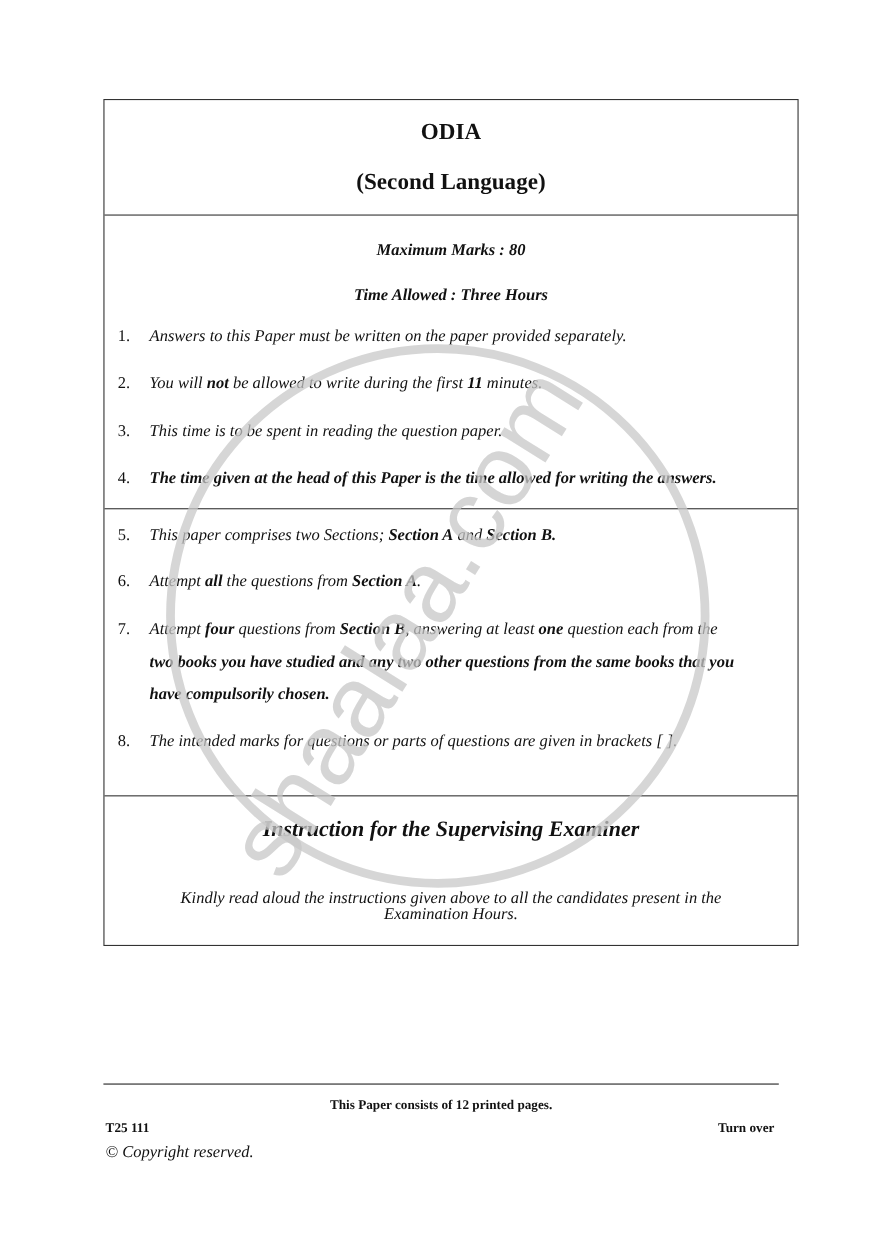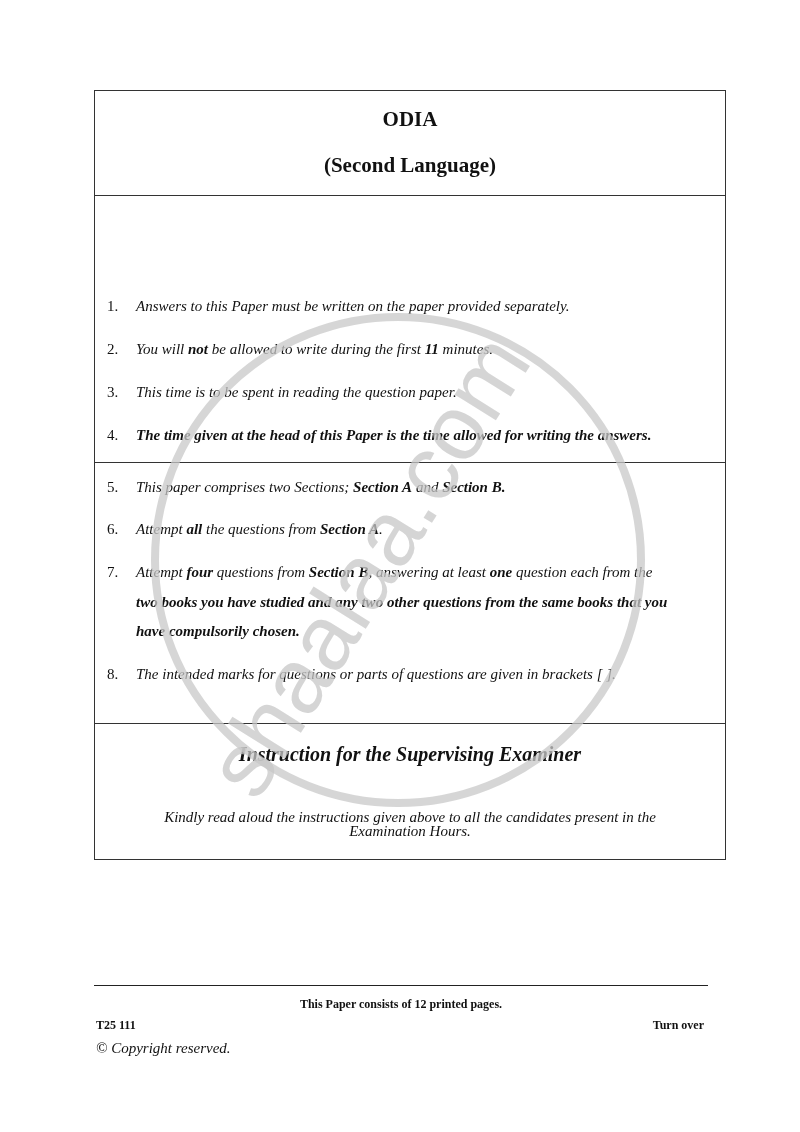--- a/index.html
+++ b/index.html
@@ -25,20 +25,22 @@
   .watermark { position:absolute; left:0; top:0; pointer-events:none; }
 </style>
 </head>
 <body>
 
 <div class="box">
   <div class="abs center title" style="top:62px;">(Second Language)</div>
   <div class="abs center title" style="top:16px;">ODIA</div>
   <div class="hr" style="top:104px;"></div>
 
+  <div class="abs center meta" style="top:129px;">Maximum Marks : 80</div>
+  <div class="abs center meta" style="top:170px;">Time Allowed : Three Hours</div>
 
   <div id="group1">
       <div class="item" style="top: 207px;"><span class="num">1.</span><span class="txt"><span>Answers to this Paper must be written on the paper provided separately.</span></span></div>
       <div class="item" style="top: 250px;"><span class="num">2.</span><span class="txt"><span>You will </span><b>not</b><span> be allowed to write during the first </span><b>11</b><span> minutes.</span></span></div>
       <div class="item" style="top: 293px;"><span class="num">3.</span><span class="txt"><span>This time is to be spent in reading the question paper.</span></span></div>
       <div class="item" style="top: 336px;"><span class="num">4.</span><span class="txt"><b>The time given at the head of this Paper is the time allowed for writing the answers.</b></span></div>
     </div>
   <div class="hr" style="top:371px;"></div>
   <div id="group2">
       <div class="item" style="top: 388px;"><span class="num">5.</span><span class="txt"><span>This paper comprises two Sections; </span><b>Section A</b><span> and </span><b>Section B.</b></span></div>

